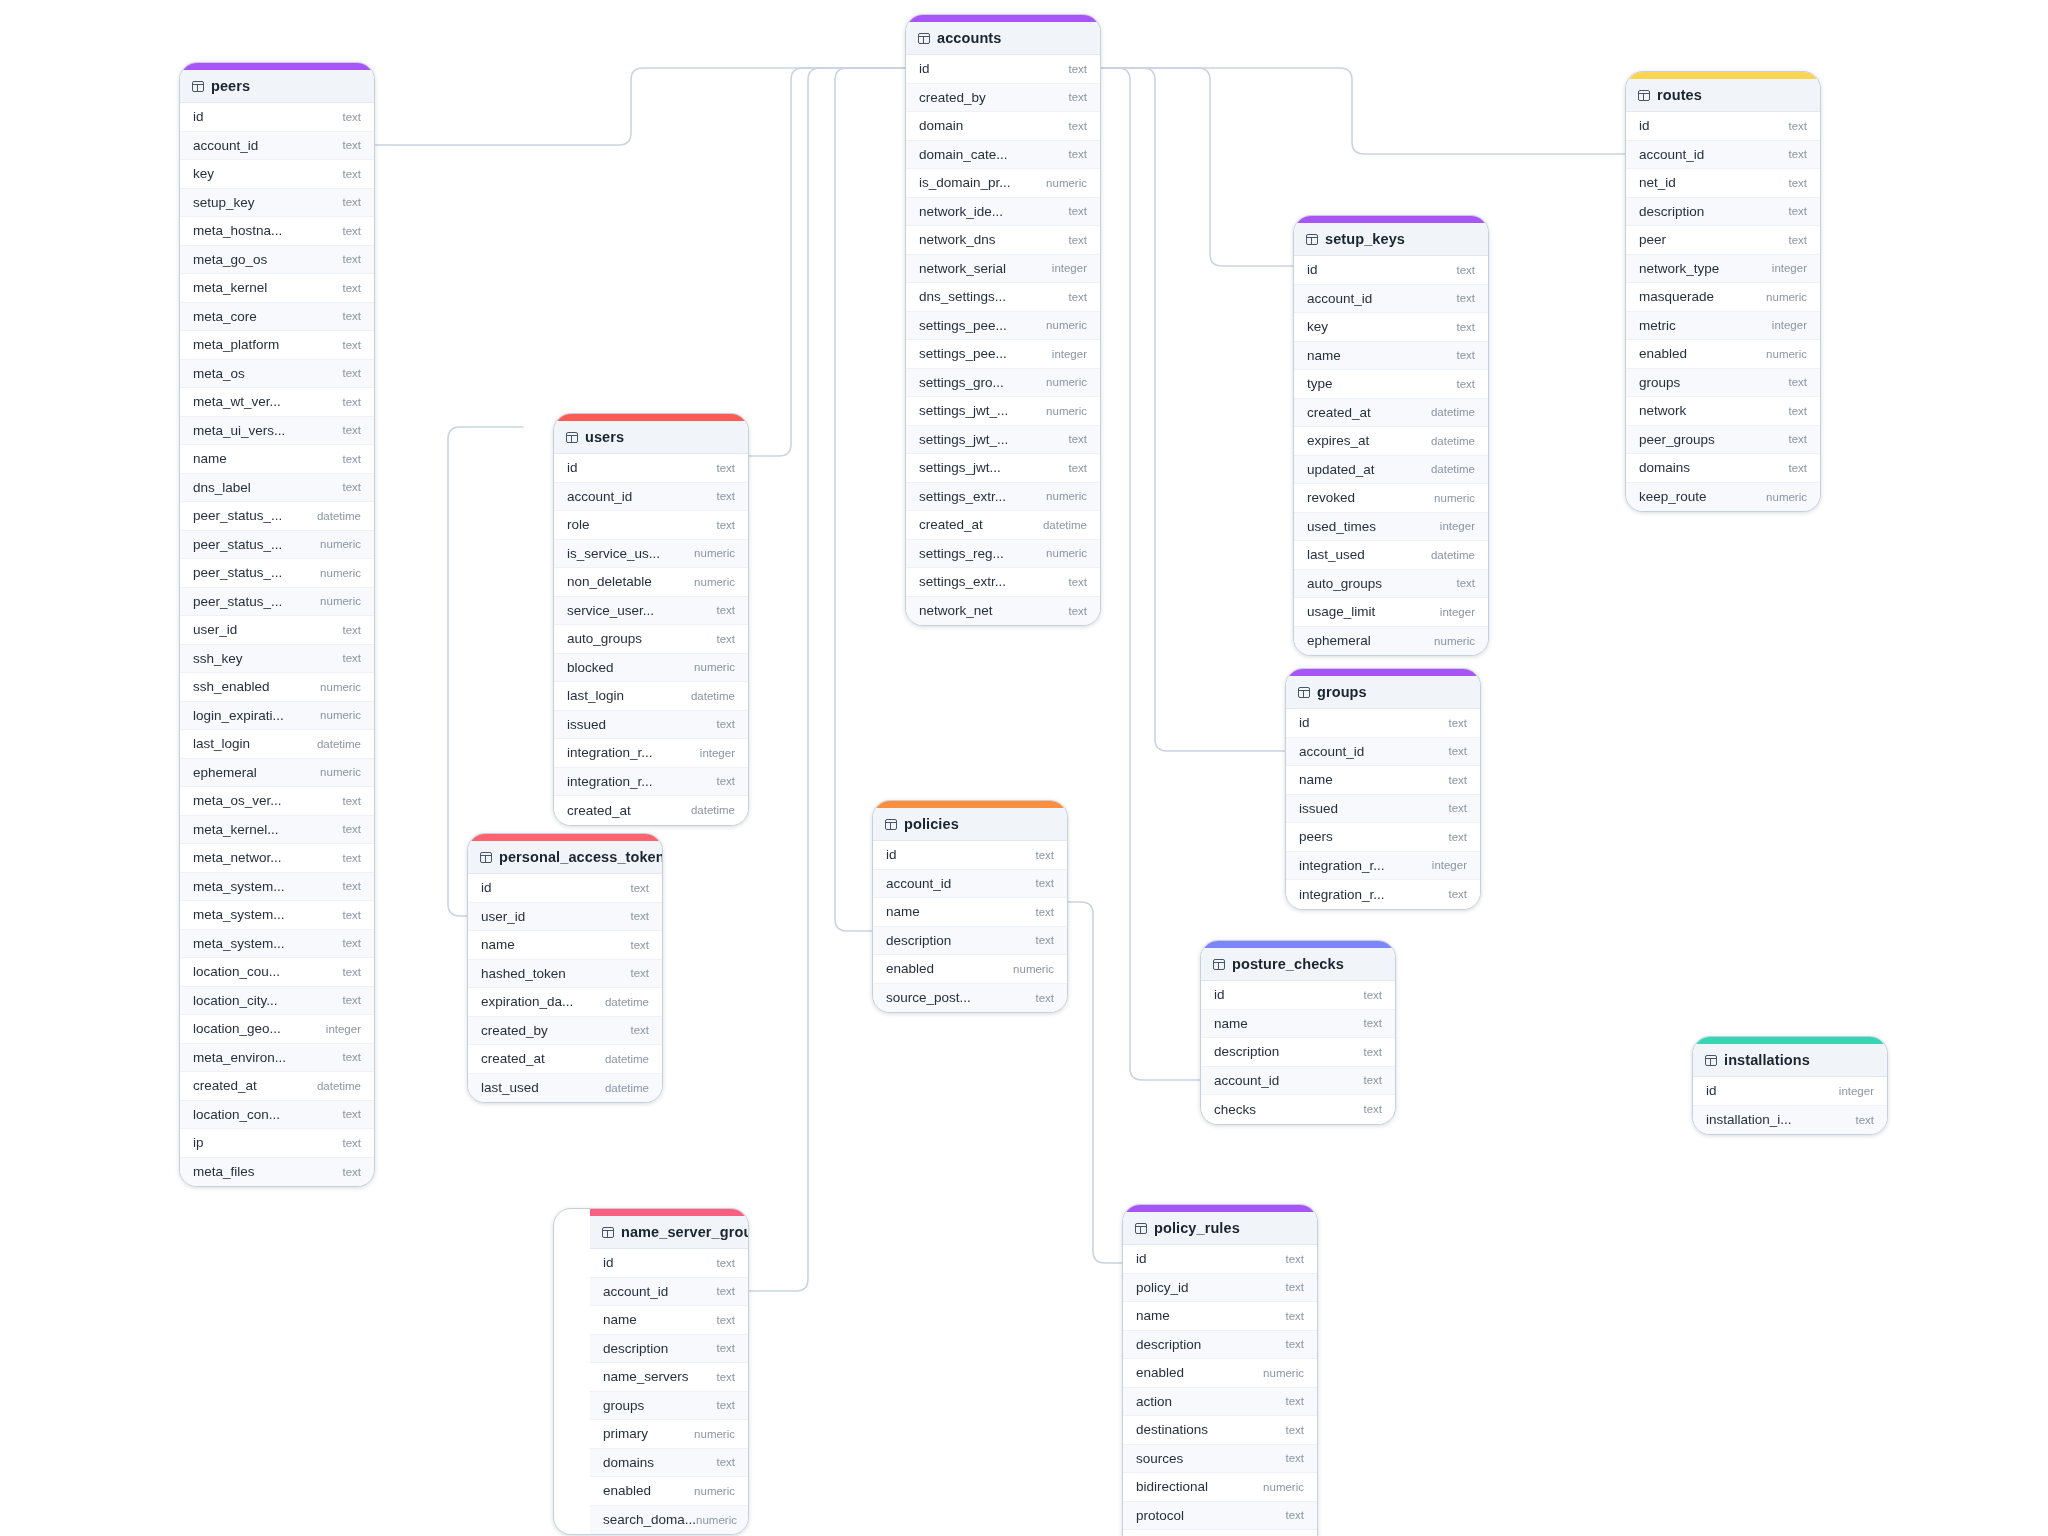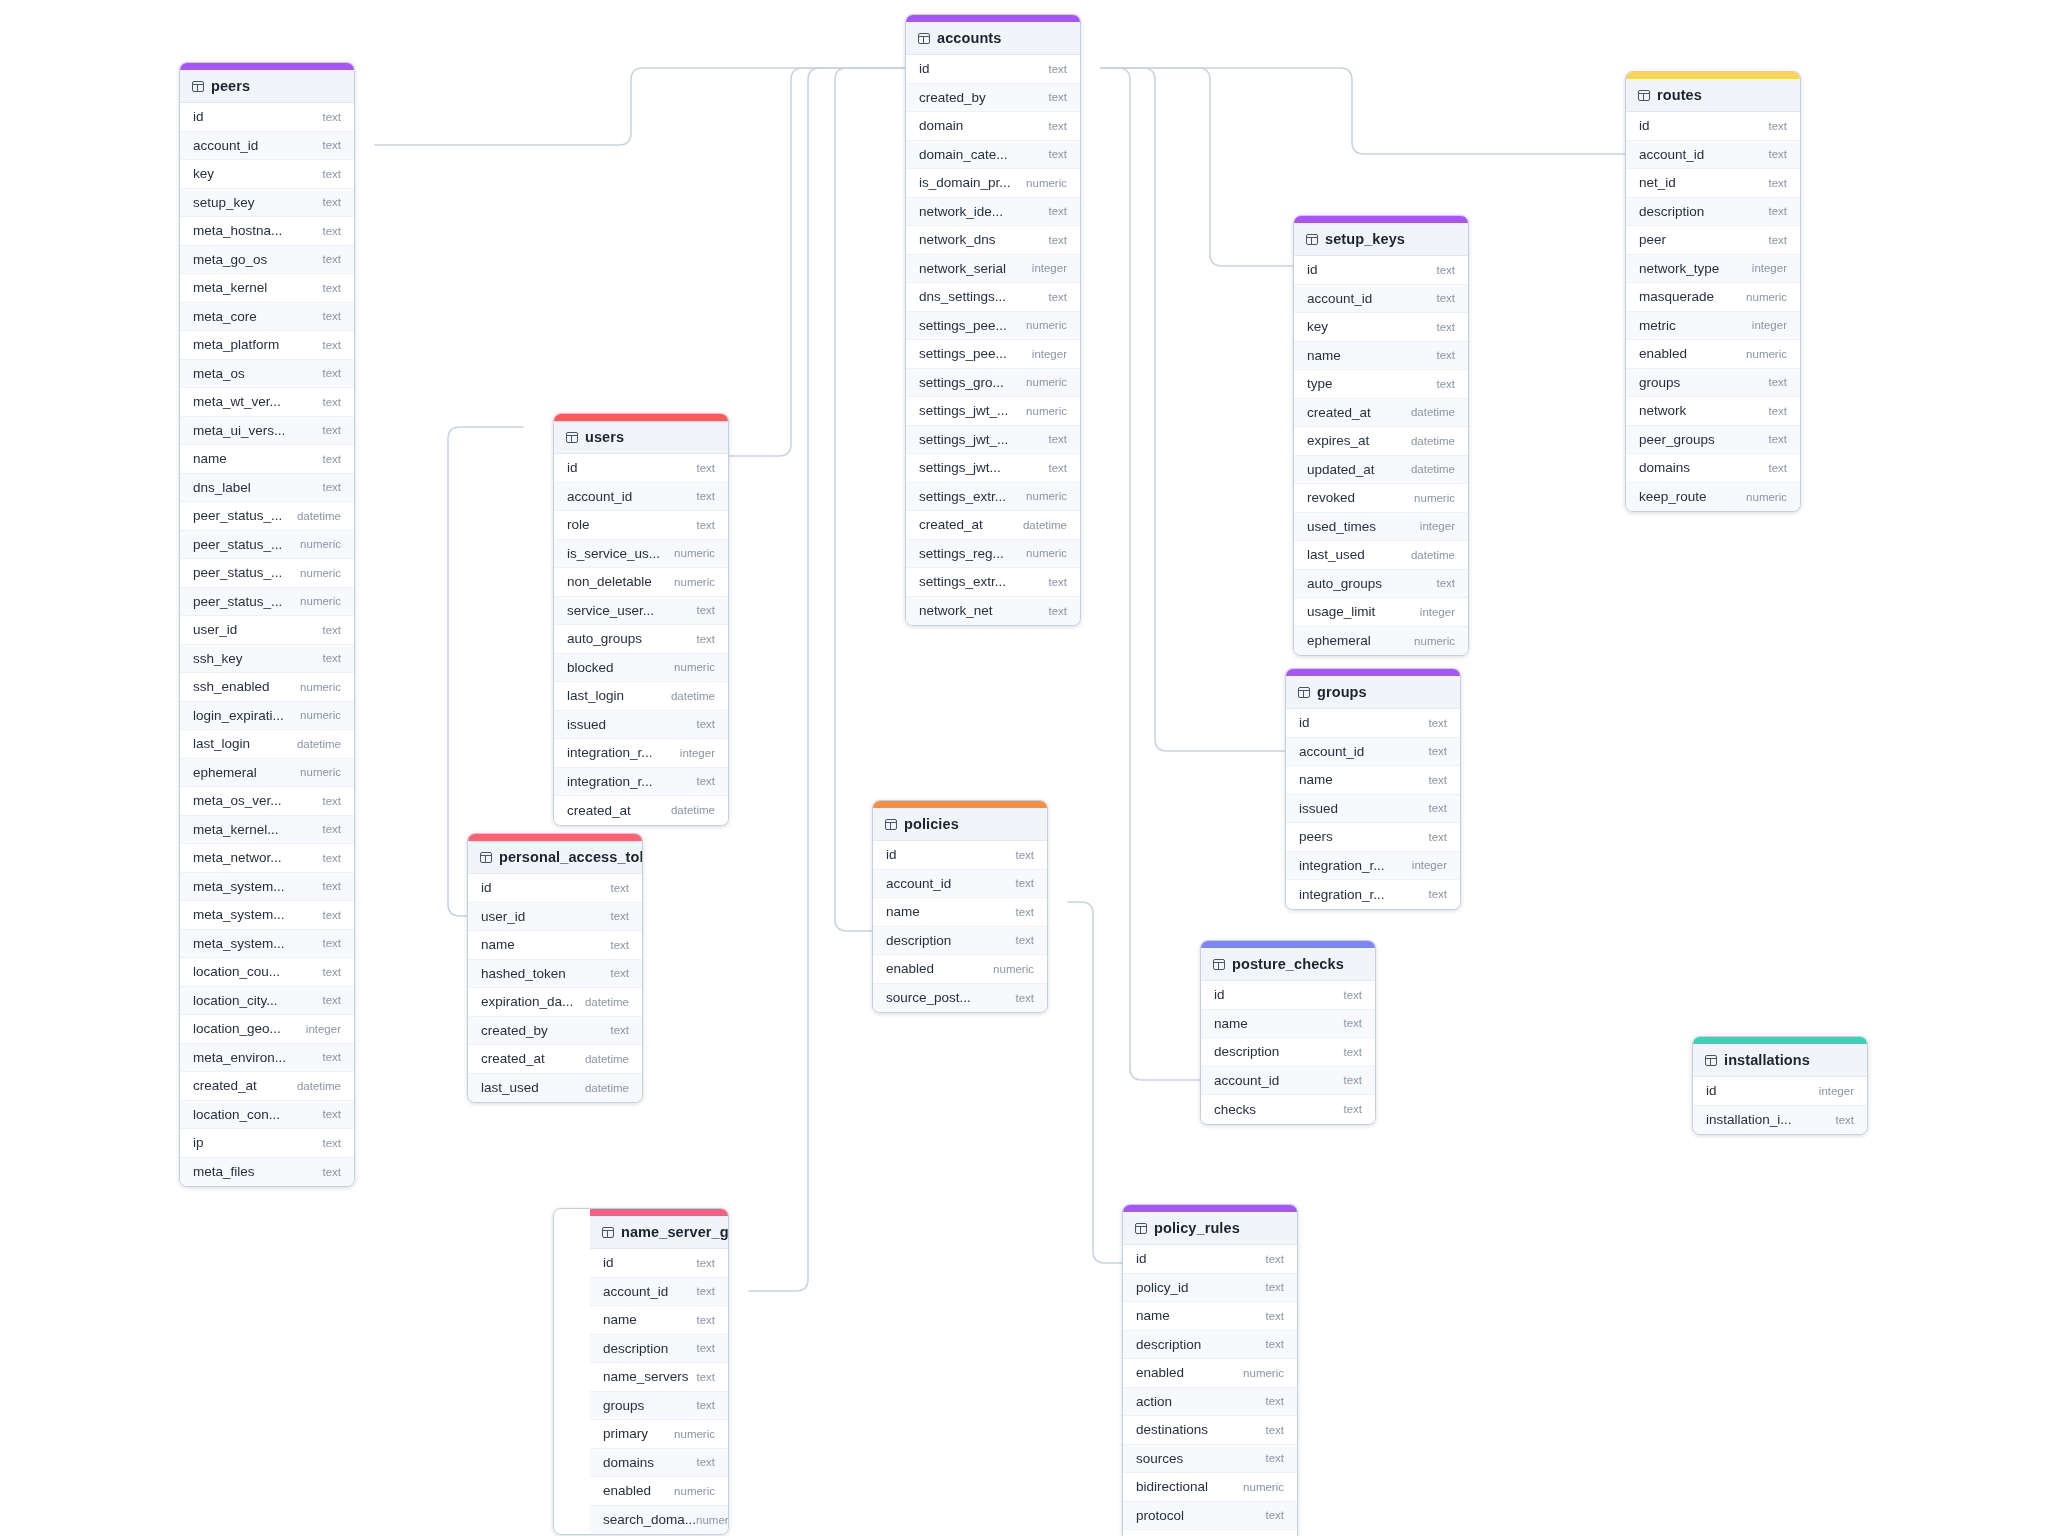--- a/index.html
+++ b/index.html
@@ -6,22 +6,22 @@
   body{
     width:2048px;height:1536px;position:relative;overflow:hidden;
     font-family:"Liberation Sans","DejaVu Sans",sans-serif;
     -webkit-font-smoothing:antialiased;
   }
   .canvas{position:absolute;inset:0;}
   svg.connectors{position:absolute;left:0;top:0;width:2048px;height:1536px;}
   svg.connectors path{fill:none;stroke:#c9d4e2;stroke-width:1.6;stroke-linecap:round;}
 
   .table-card{
-    position:absolute;width:176px;background:#ffffff;
-    border:1px solid #c6d0dd;border-radius:8px;
+    position:absolute;width:196px;background:#ffffff;
+    border:1px solid #c6d0dd;border-radius:18px;
     box-shadow:0 1px 4px rgba(15,23,42,.16);
     overflow:hidden;box-sizing:border-box;
   }
   .color-bar{height:7px;width:100%;}
   .table-header{
     height:33px;display:flex;align-items:center;gap:7px;
     background:#f1f5f9;border-bottom:1px solid #e2e8f0;
     padding:0 12px;box-sizing:border-box;
   }
   .table-name{font-size:14.5px;font-weight:700;color:#1b2430;letter-spacing:.1px;}

